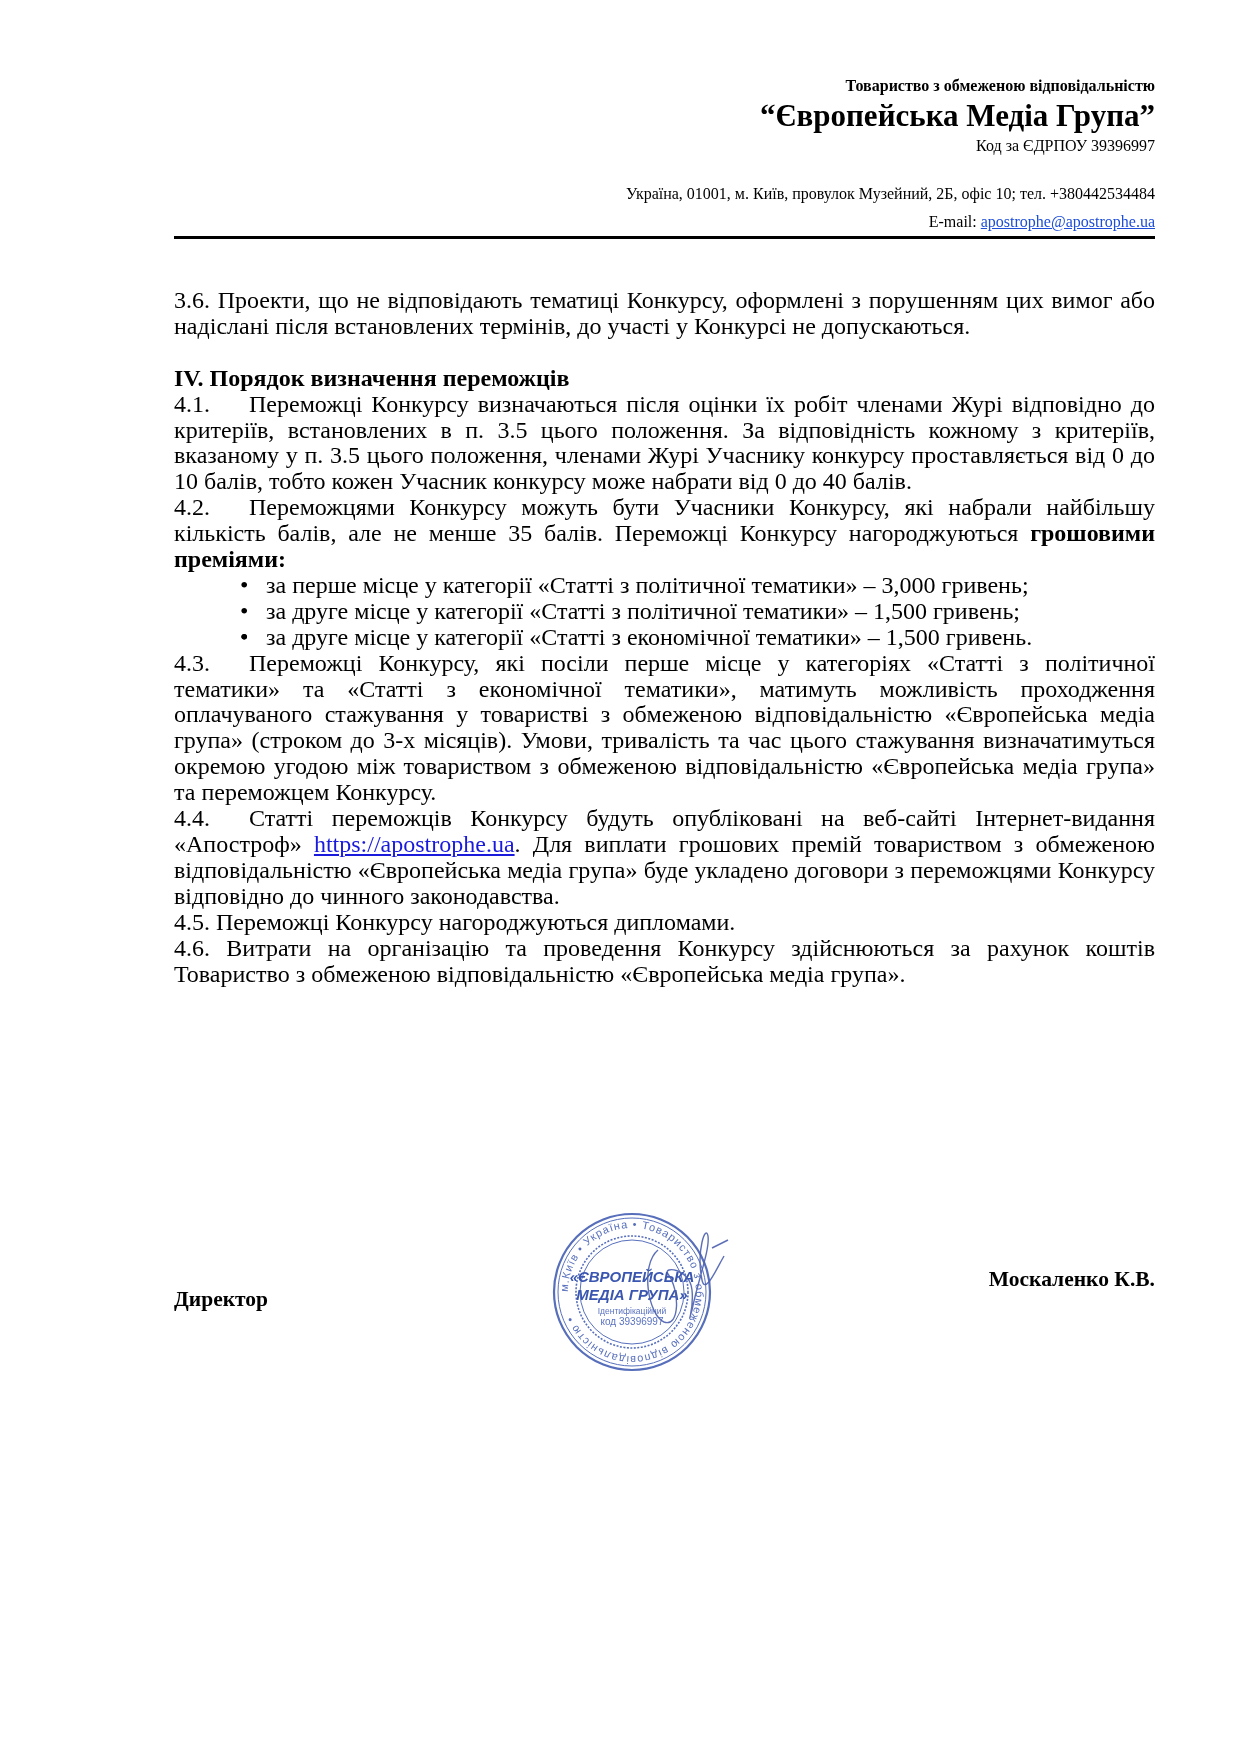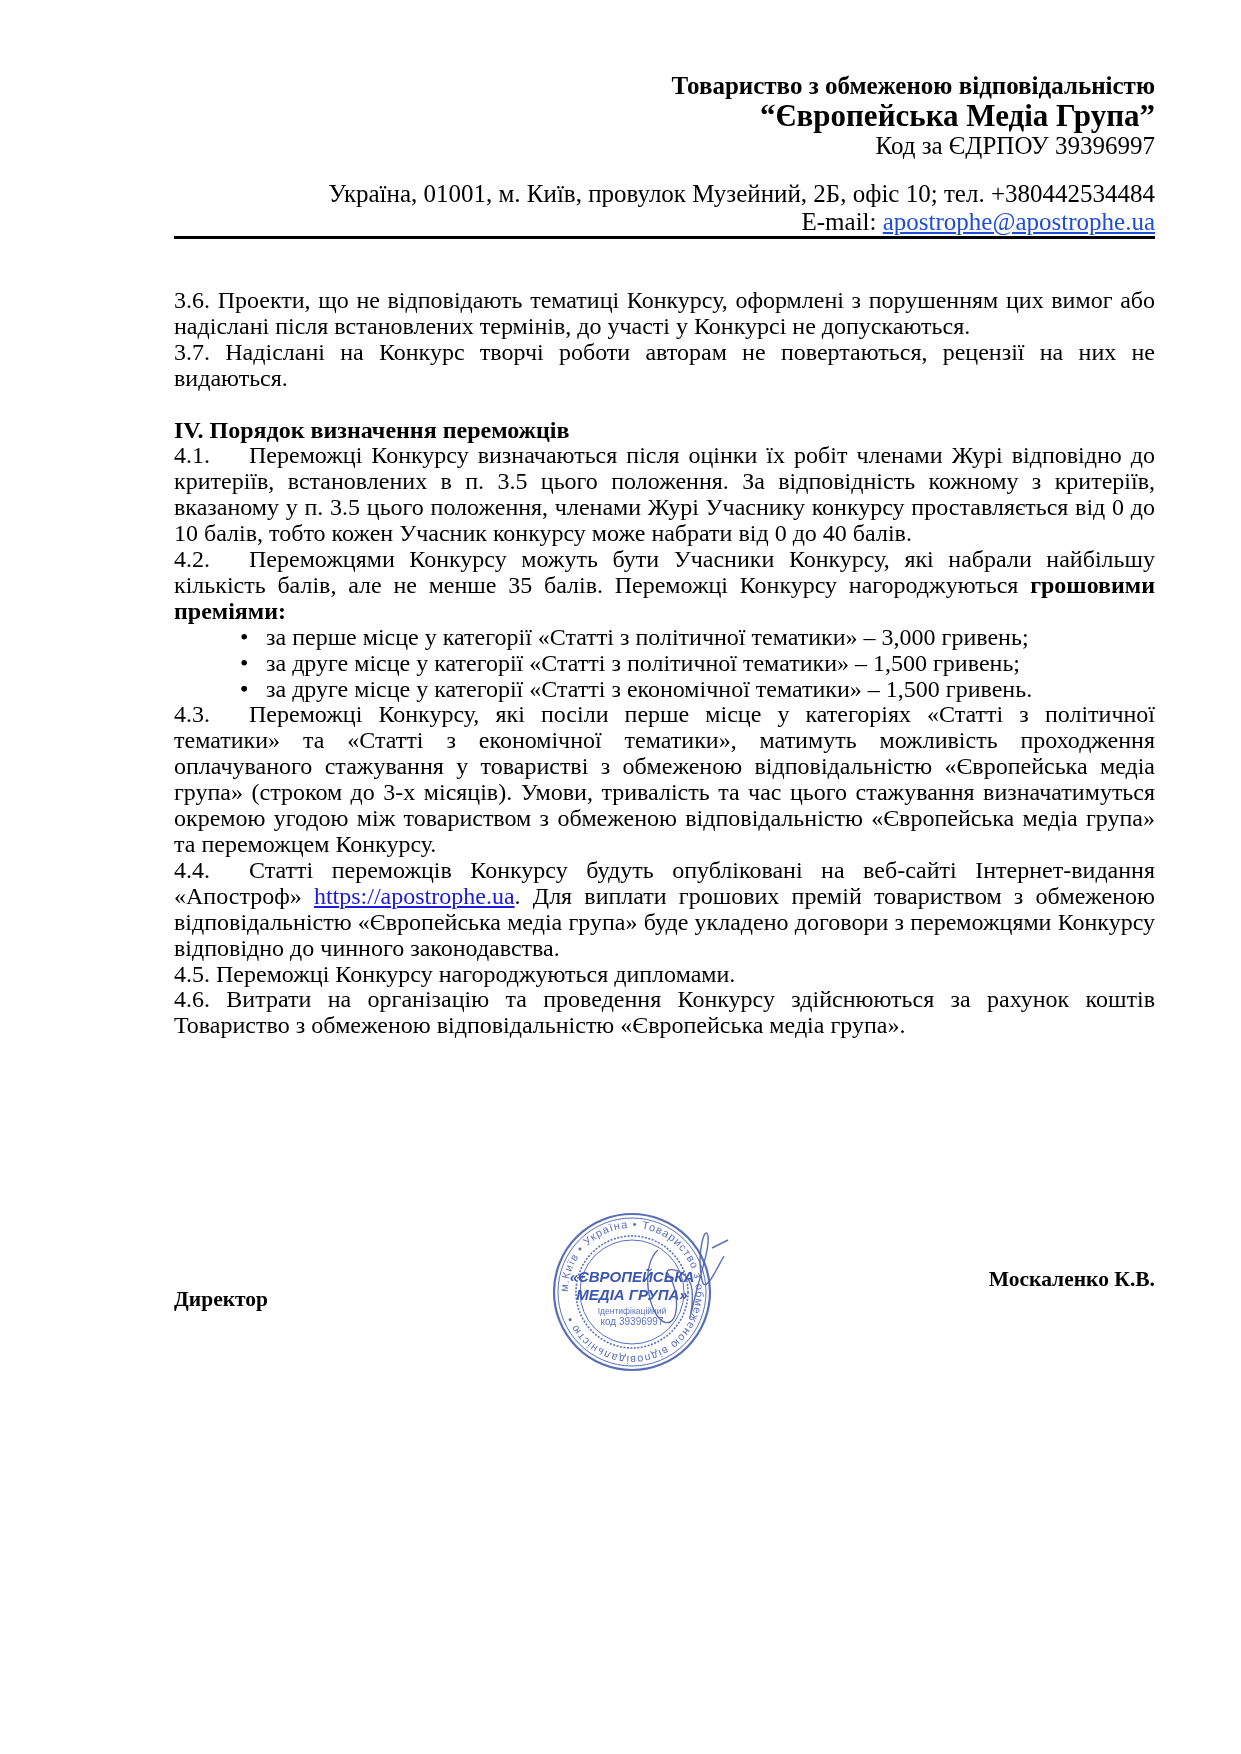--- a/index.html
+++ b/index.html
@@ -1,21 +1,21 @@
 <!DOCTYPE html>
 <html><head>
   <meta charset="utf-8">
   <style>
     html, body { margin: 0; padding: 0; background: #ffffff; }
     body { width: 1241px; height: 1754px; position: relative; overflow: hidden;
       font-family: "Liberation Serif", "DejaVu Serif", serif; color: #000; }
     .page { position: absolute; left: 0; top: 0; width: 1241px; height: 1754px; }
 
     .letterhead { position: absolute; left: 174px; top: 72px; width: 981px; text-align: right; }
-    .lh-line { font-size: 25px; line-height: 28px; white-space: nowrap; }
+    .lh-line { font-size: 16px; line-height: 28px; white-space: nowrap; }
     .lh-company { font-weight: bold; }
     .lh-name { font-weight: bold; font-size: 31px; line-height: 32px; }
     .lh-gap { height: 20px; }
     .lh-link { color: #1d4ed8; text-decoration: underline; }
     .rule { position: absolute; left: 174px; top: 236px; width: 981px; height: 3px; background: #000; }
 
     .body { position: absolute; left: 174px; top: 288px; width: 981px; font-size: 24px; line-height: 25.9px; }
     .para { margin: 0; text-align: justify; }
     .spacer { height: 25.9px; }
     .section-title { font-weight: bold; margin: 0; }
@@ -42,21 +42,20 @@
     <div class="lh-line lh-name">“Європейська Медіа Група”</div>
     <div class="lh-line">Код за ЄДРПОУ 39396997</div>
     <div class="lh-gap"></div>
     <div class="lh-line">Україна, 01001, м. Київ, провулок Музейний, 2Б, офіс 10; тел. +380442534484</div>
     <div class="lh-line"><span>E-mail: </span><a class="lh-link">apostrophe@apostrophe.ua</a></div>
   </div>
   <div class="rule"></div>
 
   <div class="body">
     <p class="para">3.6. Проекти, що не відповідають тематиці Конкурсу, оформлені з порушенням цих вимог або надіслані після встановлених термінів, до участі у Конкурсі не допускаються.</p>
-    <p class="para">3.7. Надіслані на Конкурс творчі роботи авторам не повертаються, рецензії на них не видаються.</p>
     <div class="spacer"></div>
 
     <p class="section-title">IV. Порядок визначення  переможців</p>
 
     <p class="para"><span class="num-tab">4.1.</span><span>Переможці Конкурсу визначаються після оцінки їх робіт членами Журі відповідно до критеріїв, встановлених в п. 3.5 цього положення. За відповідність кожному з критеріїв, вказаному у п. 3.5 цього положення, членами Журі Учаснику конкурсу проставляється від 0 до 10 балів, тобто кожен Учасник конкурсу може набрати від 0 до 40 балів.</span></p>
 
     <p class="para"><span class="num-tab">4.2.</span><span>Переможцями Конкурсу можуть бути Учасники Конкурсу, які набрали найбільшу кількість балів, але не менше 35 балів. Переможці Конкурсу нагороджуються </span><span class="bold">грошовими преміями:</span></p>
 
     <ul class="prizes">
       <li><span class="bullet">•</span><span>за перше місце у категорії «Статті з політичної тематики» – 3,000 гривень;</span></li>

